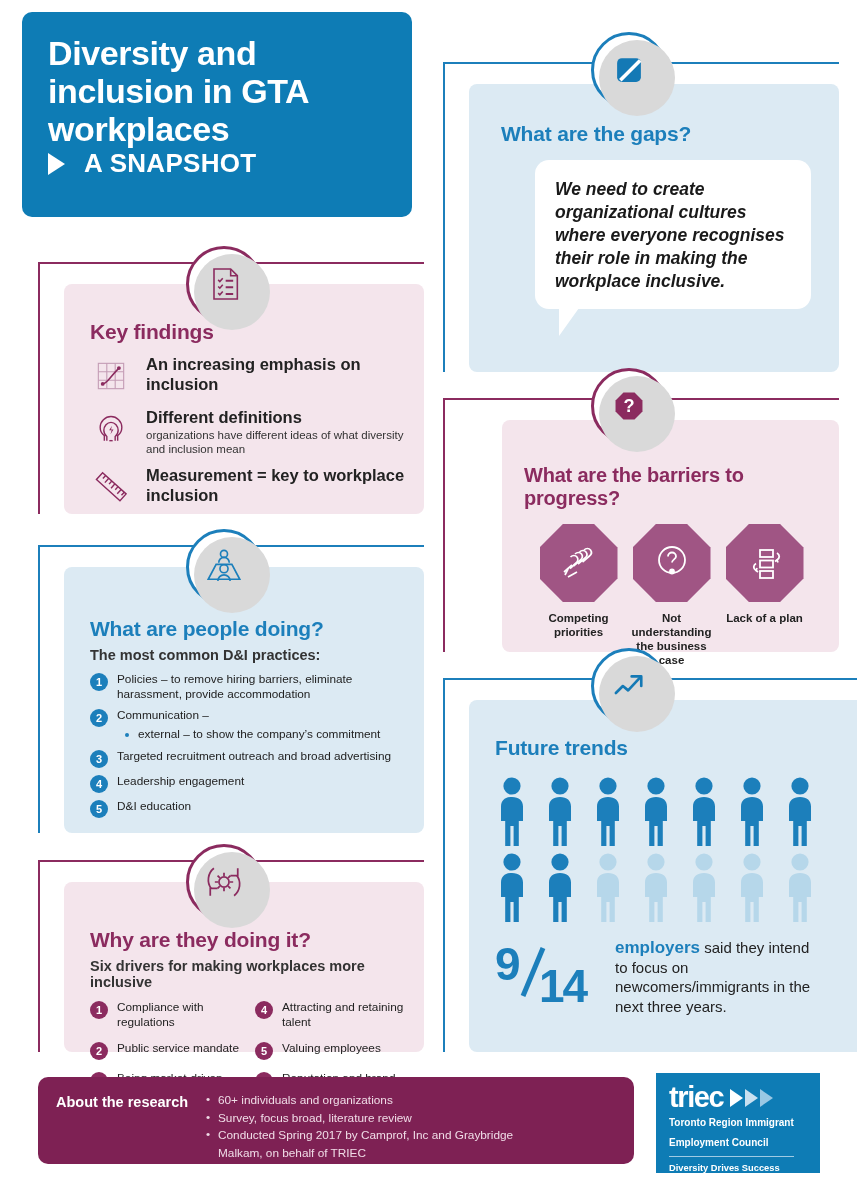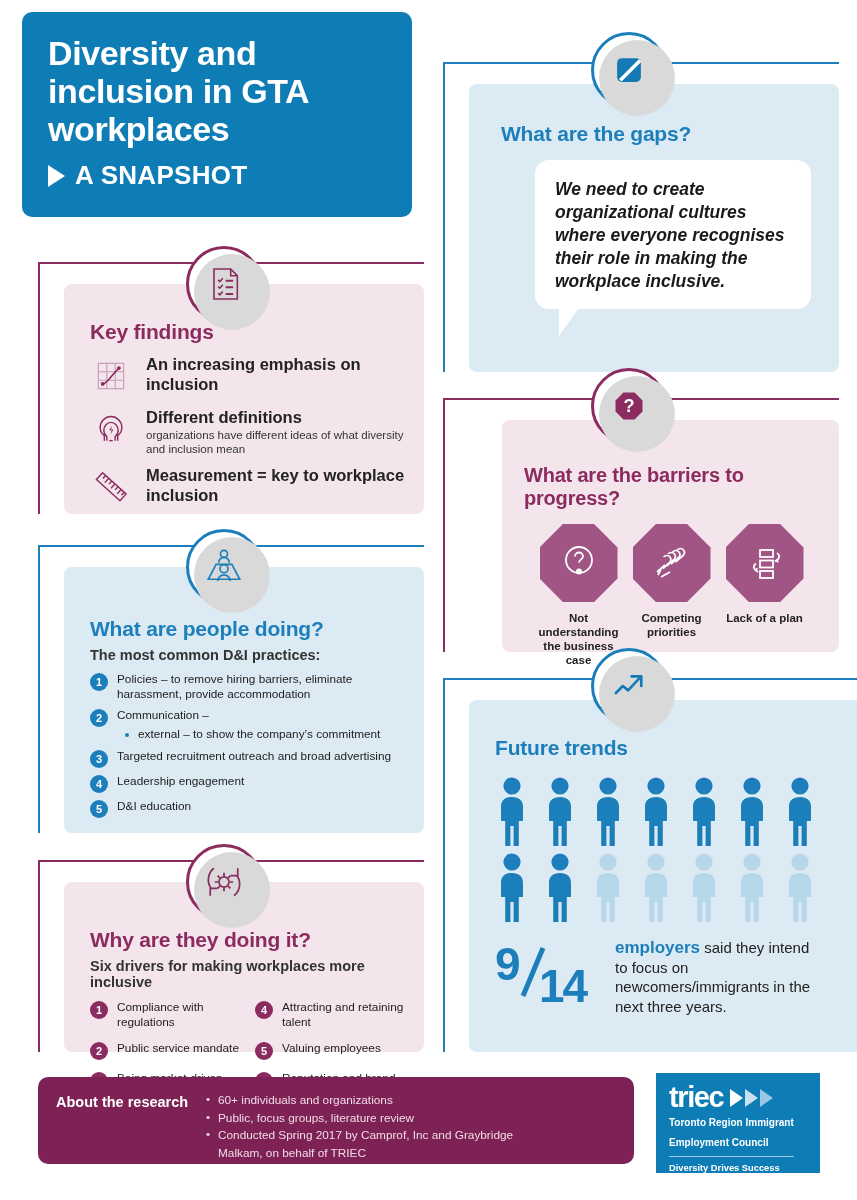--- a/index.html
+++ b/index.html
@@ -14,21 +14,21 @@
   
   .title-block {
     position: absolute; left: 22px; top: 12px; width: 390px; height: 205px;
     background: #0E7CB5; border-radius: 10px;
     padding: 22px 26px 0 26px;
   }
   .title-block h1 {
     color:#fff; font-size: 34px; line-height: 38px; font-weight: 700;
     letter-spacing: -0.4px;
   }
-  .snapshot { display:flex; align-items:center; gap:10px; margin-top: 12px; }
+  .snapshot { display:flex; align-items:center; gap:19px; }
   .tri {
     width:0;height:0;border-left:17px solid #fff;
     border-top:11px solid transparent;border-bottom:11px solid transparent;
   }
   .snapshot span { color:#fff; font-size:26px; font-weight:700; letter-spacing:0.3px; }
 
   
   .frame { position:absolute; }
   .frame .lborder {
     position:absolute; left:0; top:0; bottom:0; width:2px;
@@ -335,41 +335,41 @@
   </div>
 
   <div class="frame" id="barriers">
     <div class="lborder bd-pink"></div>
     <div class="tborder bd-pink"></div>
     <div class="panel pink" style="padding:44px 20px 0 22px;margin-left:33px;">
       <h2 class="h-pink" style="font-size:20px;">What are the barriers to progress?</h2>
       <div class="oct-row">
         <div class="oct-col">
           <div class="oct">
-            <svg width="48" height="48" viewBox="0 0 48 48" fill="none" stroke="#fff" stroke-width="1.8">
-              <circle cx="24" cy="21" r="13"></circle>
-              <path d="M20 17.5c0-2.3 1.8-4 4-4s4 1.7 4 4c0 2.8-4 3-4 6"></path>
-              <circle cx="24" cy="32.5" r="2" fill="#fff"></circle>
-            </svg>
-          </div>
-          <div class="oct-lbl">Not understanding the business case</div>
-        </div>
-        <div class="oct-col">
-          <div class="oct">
             <svg width="48" height="48" viewBox="0 0 48 48" fill="none" stroke="#fff" stroke-width="1.7">
               <path d="M29 11c2-2 5-2 6.5 0s1 4.5-1 6l-7 6"></path>
               <path d="M24.5 13c2-2 5-2 6.5 0s1 4.5-1 6l-7 6"></path>
               <path d="M20 15c2-2 5-2 6.5 0s1 4.5-1 6l-7 6"></path>
               <path d="M15.5 18c2-2 5-2 6.5 0s1 4.5-1 6l-6 5.5"></path>
               <path d="M13 30l-3 6"></path>
                 <path d="M22 33l-9 5"></path>
                 <path d="M17 26l-8 7"></path>
             </svg>
           </div>
           <div class="oct-lbl">Competing priorities</div>
+        </div>
+        <div class="oct-col">
+          <div class="oct">
+            <svg width="48" height="48" viewBox="0 0 48 48" fill="none" stroke="#fff" stroke-width="1.8">
+              <circle cx="24" cy="21" r="13"></circle>
+              <path d="M20 17.5c0-2.3 1.8-4 4-4s4 1.7 4 4c0 2.8-4 3-4 6"></path>
+              <circle cx="24" cy="32.5" r="2" fill="#fff"></circle>
+            </svg>
+          </div>
+          <div class="oct-lbl">Not understanding the business case</div>
         </div>
         <div class="oct-col">
           <div class="oct">
             <svg width="48" height="48" viewBox="0 0 48 48" fill="none" stroke="#fff" stroke-width="1.8">
               <rect x="19" y="11" width="13" height="7"></rect>
               <rect x="19" y="21.5" width="13" height="7"></rect>
               <rect x="19" y="32" width="13" height="7"></rect>
               <path d="M36 14c3 2 3 5 0 7"></path>
                 <path d="M34 22.5l2-1.5 1 2.5"></path>
               <path d="M15 24.5c-3 2-3 5 0 7"></path>
@@ -473,21 +473,21 @@
         <path d="M9 32l8-8 6 5 13-14" stroke-linecap="round" stroke-linejoin="round"></path>
         <path d="M27 13h11v11" stroke-linecap="round" stroke-linejoin="round"></path>
       </svg>
     </div>
   </div>
 
   <div class="about">
     <h3>About the research</h3>
     <ul>
       <li>60+ individuals and organizations</li>
-      <li>Public, focus groups, literature review</li>
+      <li>Survey, focus broad, literature review</li>
       <li>Conducted Spring 2017 by Camprof, Inc and Graybridge</li>
       <li class="cont">Malkam, on behalf of TRIEC</li>
     </ul>
   </div>
 
   <div class="logo">
     <div class="logo-top">
       <div class="logo-word">triec</div>
       <svg width="56" height="22" viewBox="0 0 56 22">
         <path d="M2 2 L15 11 L2 20 Z" fill="#ffffff"></path>

